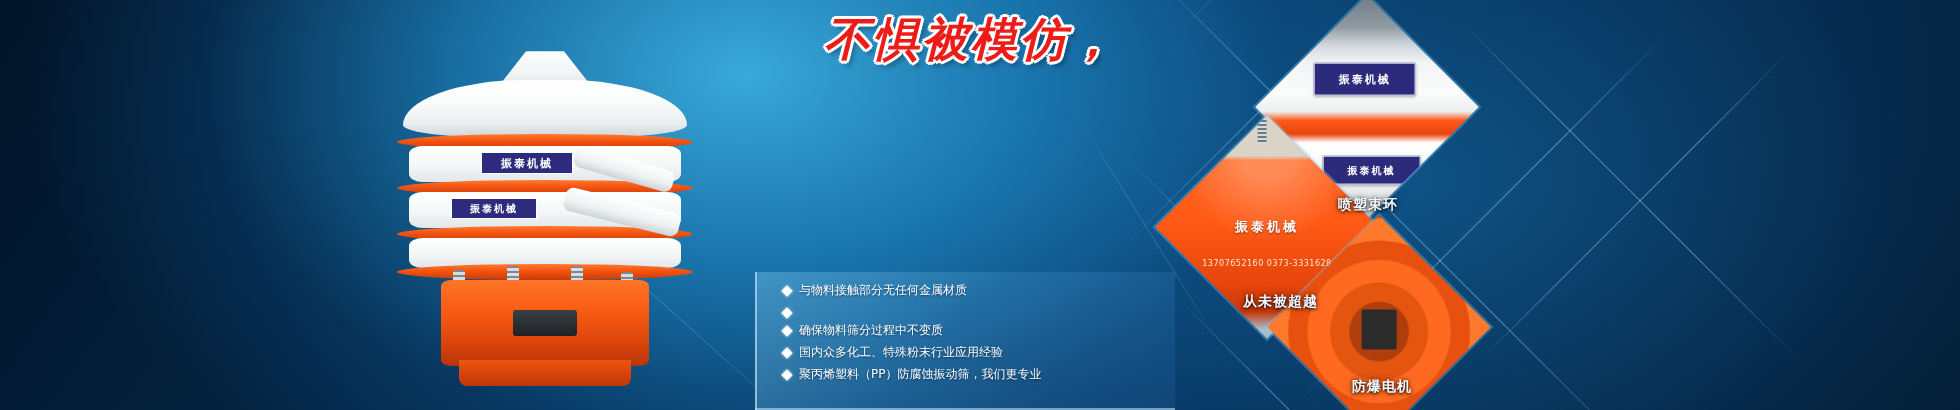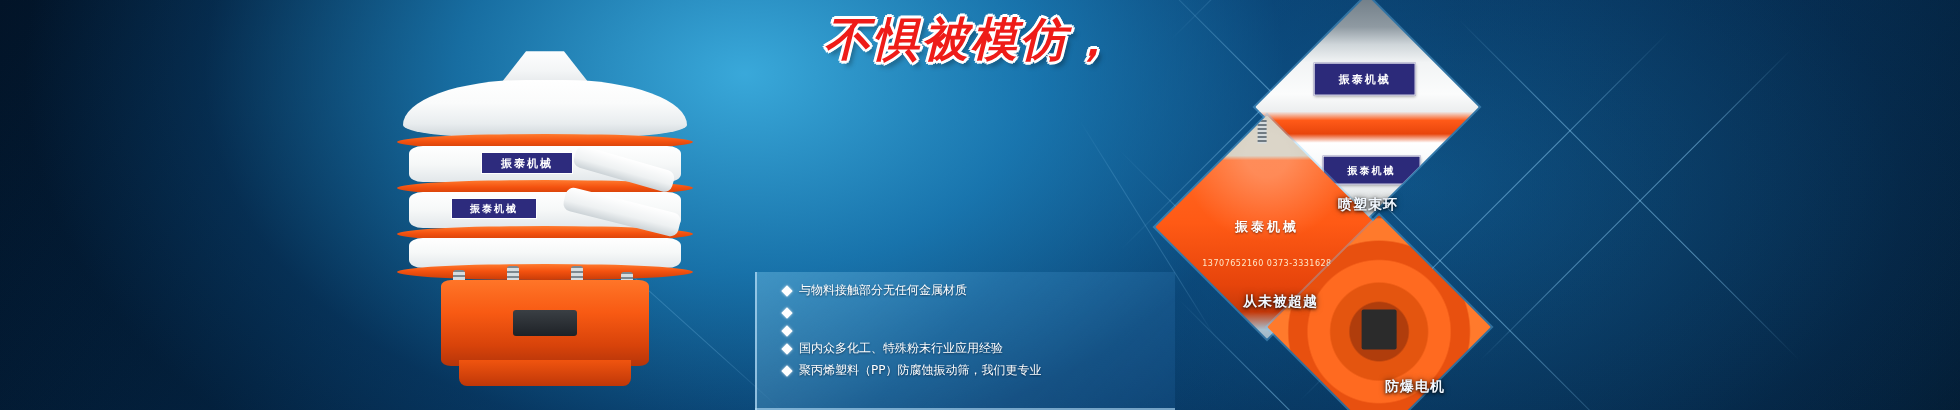--- a/index.html
+++ b/index.html
@@ -209,20 +209,21 @@
   <div class="features">
     <div class="feat-row">
       <span class="diamond"></span>
       <span class="feat-text">与物料接触部分无任何金属材质</span>
     </div>
     <div class="feat-row">
       <span class="diamond"></span>
     </div>
     <div class="feat-row">
       <span class="diamond"></span>
+      <span class="feat-text">确保物料筛分过程中不变质</span>
     </div>
     <div class="feat-row">
       <span class="diamond"></span>
       <span class="feat-text">国内众多化工、特殊粉末行业应用经验</span>
     </div>
     <div class="feat-row">
       <span class="diamond"></span>
       <span class="feat-text">聚丙烯塑料（PP）防腐蚀振动筛，我们更专业</span>
     </div>
   </div>
@@ -245,15 +246,15 @@
       <div style="position:absolute; left:72%; top:5%; width:9px; height:22px; background:repeating-linear-gradient(180deg,#6f7a82 0 2px,#d4dadd 2px 4px);"></div>
     </div>
   </div>
   <span class="tile-label" style="left:1243px; top:293px;">从未被超越</span>
 
   <div class="tile" style="left:1300px; top:248px; width:158px; height:158px;">
     <div class="inner photo-motor">
       <div style="position:absolute; left:42%; top:42%; width:16%; height:18%; background:#2b2b2b; border-radius:2px;"></div>
     </div>
   </div>
-  <span class="tile-label" style="left:1352px; top:378px;margin-left:33px;">防爆电机</span>
+  <span class="tile-label" style="left:1352px; top:378px;">防爆电机</span>
 
 </div>
 
 </body></html>

